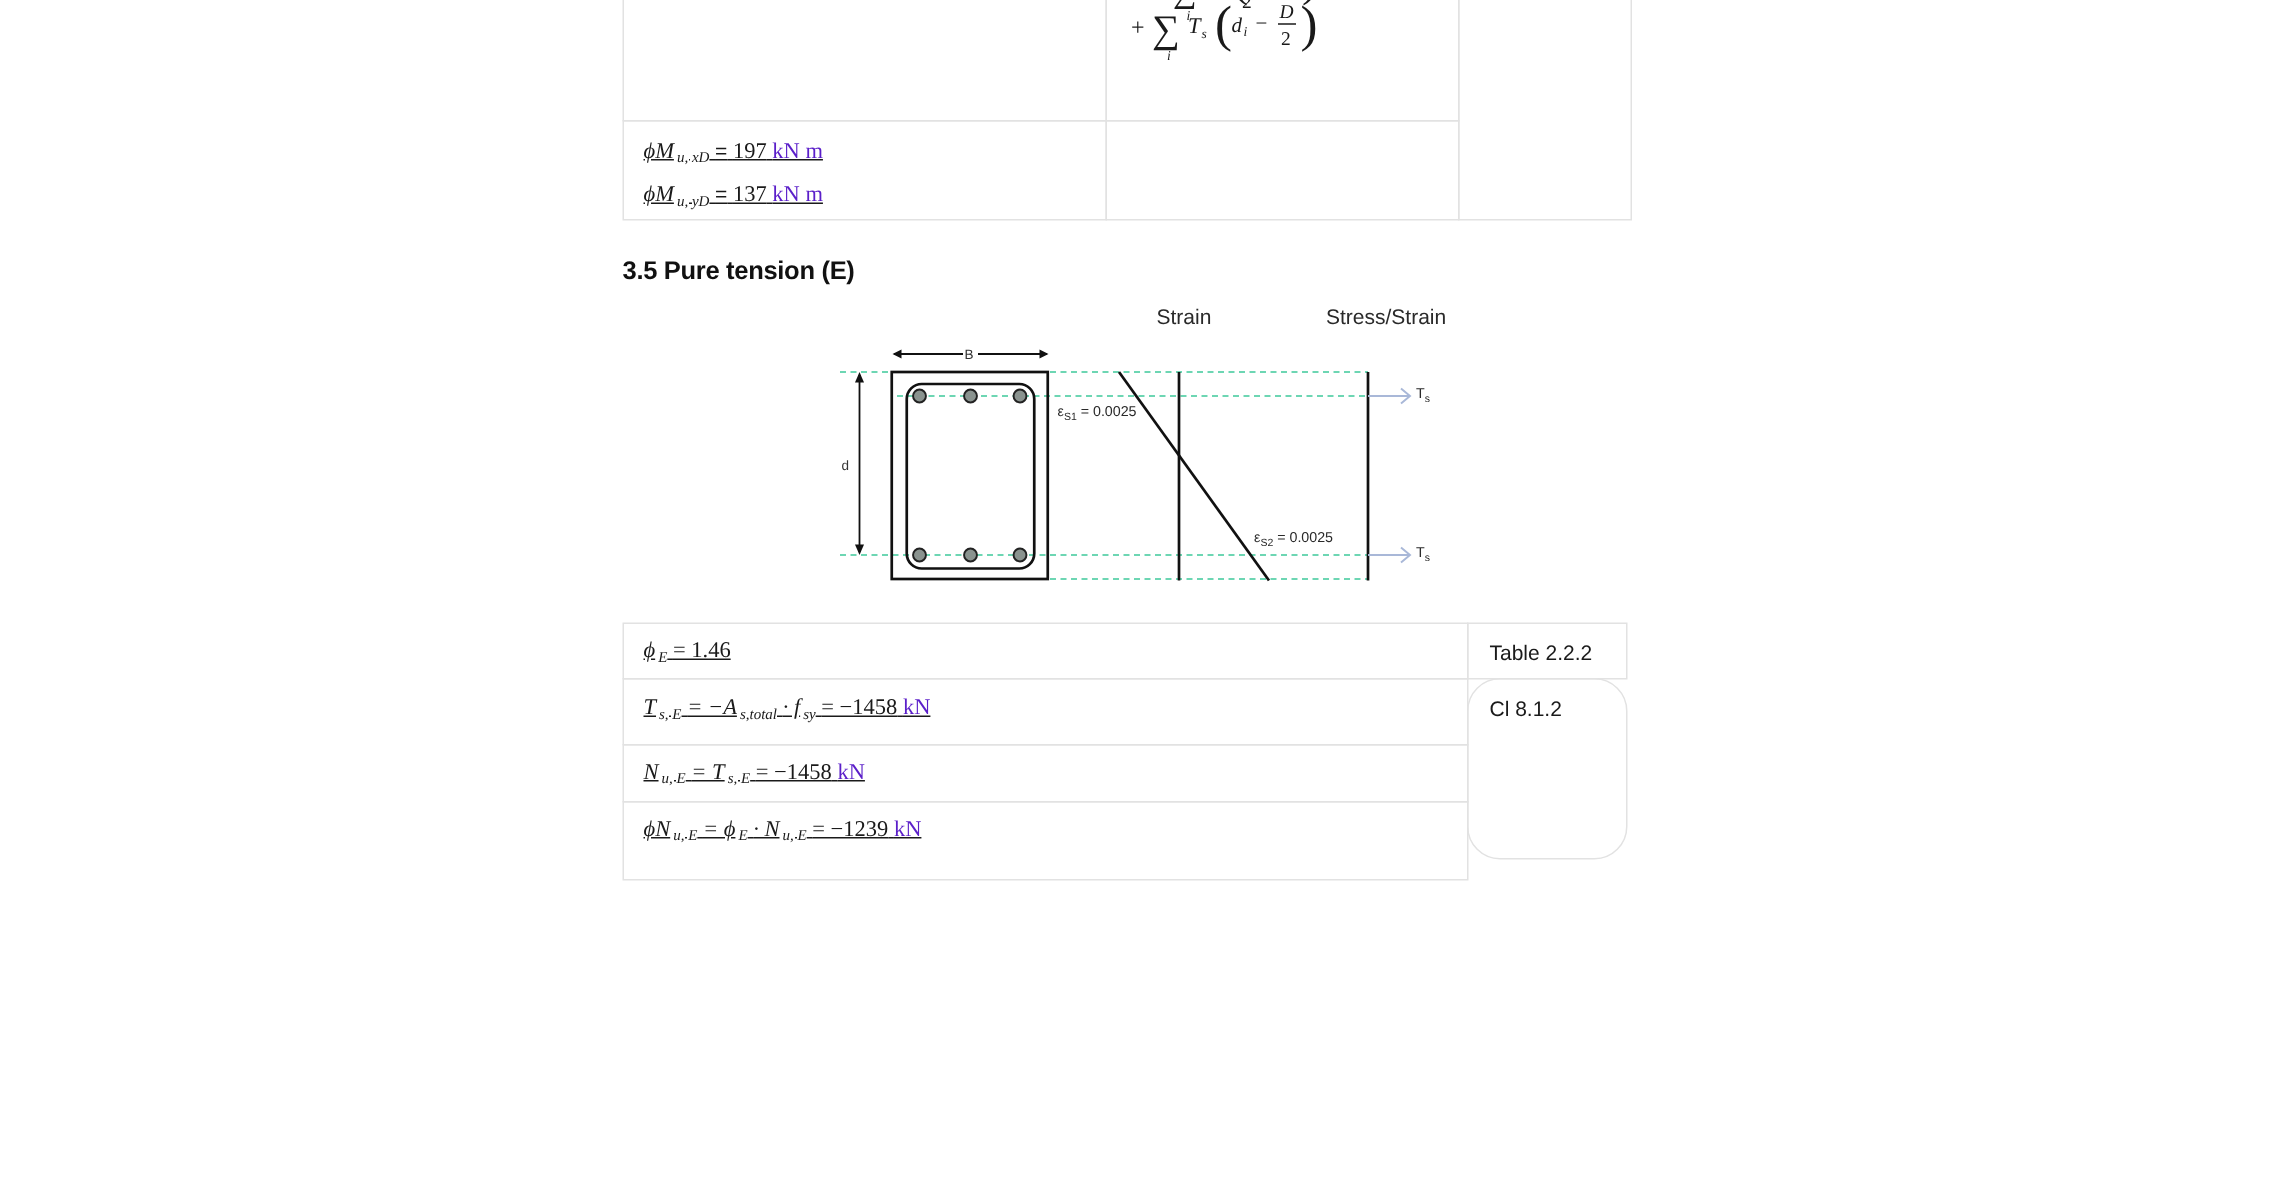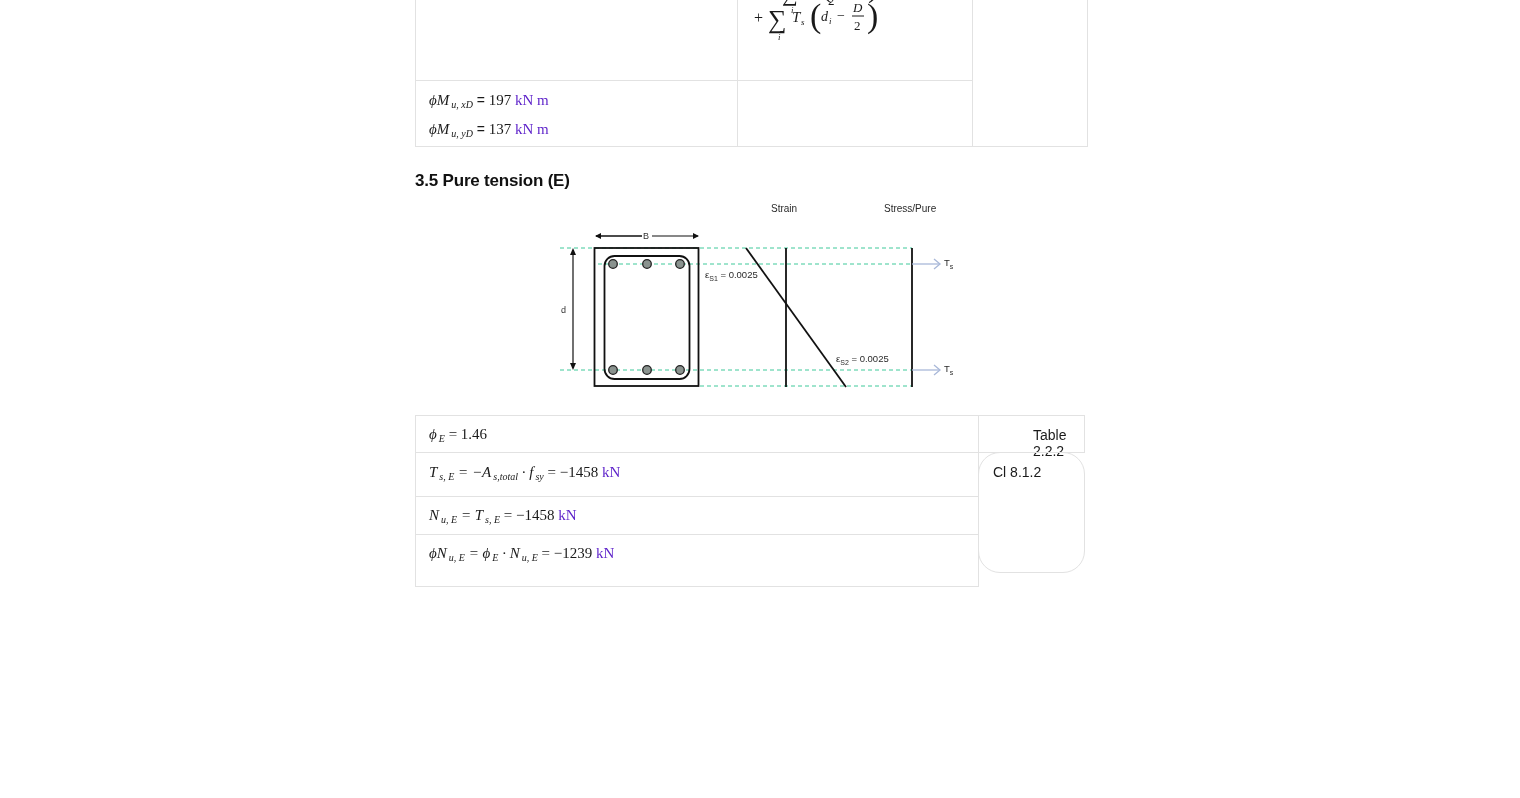--- a/index.html
+++ b/index.html
@@ -1,26 +1,26 @@
 <!DOCTYPE html>
 <html><head>
 <meta charset="utf-8">
 <style>
   html, body { margin: 0; padding: 0; background: #ffffff; }
   body { width: 1520px; height: 798px; position: relative; overflow: hidden; font-family: "Liberation Sans", sans-serif; color: #1a1a1a; }
   .abs { position: absolute; }
   .cell { position: absolute; border: 1px solid #e2e2e2; box-sizing: border-box; }
-  .math { font-family: "Liberation Serif", "DejaVu Serif", serif; font-size: 15px; color: #1a1a1a; white-space: nowrap; }
+  .math { font-family: "Liberation Serif", "DejaVu Serif", serif; font-size: 15px; color: #1a1a1a; white-space: nowrap; text-decoration: underline; }
   .math i { font-style: italic; }
   .math sub { font-size: 10px; font-style: italic; vertical-align: -3px; margin-left: 2px; }
   .unit { color: #5b1fc9; }
   .eq { font-family: "Liberation Sans", sans-serif; font-size: 14px; }
   .ref { font-family: "Liberation Sans", sans-serif; font-size: 14px; color: #1a1a1a; }
   h3 { margin: 0; font-family: "Liberation Sans", sans-serif; font-weight: 700; font-size: 17px; color: #111; letter-spacing: -0.2px; }
-  .diag-label { font-family: "Liberation Sans", sans-serif; font-size: 10px; color: #2a2a2a; }
+  .diag-label { font-family: "Liberation Sans", sans-serif; font-size: 14px; color: #2a2a2a; }
 </style>
 </head>
 <body>
 
 <div>
 
   <div class="cell" style="left:415px; top:-20px; width:323px; height:101px;"></div>
   <div class="cell" style="left:737px; top:-20px; width:236px; height:101px;">
 
     <svg width="160" height="80" style="position:absolute; left:12px; top:18px;">
@@ -62,21 +62,21 @@
       <span class="unit">kN m</span>
     </div>
   </div>
   <div class="cell" style="left:737px; top:80px; width:236px; height:67px;"></div>
 </div>
 
 <h3 class="abs" style="left:415px; top:171px;">3.5 Pure tension (E)</h3>
 
 <div class="abs" style="left:550px; top:198px; width:430px; height:200px;">
   <span class="abs diag-label" style="left:221px; top:5px;">Strain</span>
-  <span class="abs diag-label" style="left:334px; top:5px;">Stress/Pure</span>
+  <span class="abs diag-label" style="left:334px; top:5px;">Stress/Strain</span>
 
   <svg class="abs" style="left:0; top:0;" width="430" height="200">
     <defs>
       <marker id="arrBlk" markerWidth="8" markerHeight="8" refX="7" refY="4" orient="auto">
         <path d="M0,0 L8,4 L0,8 z" fill="#111"></path>
       </marker>
     </defs>
 
     <g stroke="#3ec99a" stroke-width="1" stroke-dasharray="4,3">
       <line x1="10" y1="50" x2="362" y2="50"></line>
@@ -145,21 +145,21 @@
 
 <div>
 
   <div class="cell" style="left:415px; top:415px; width:564px; height:38px;">
     <div class="math abs" style="left:13px; top:10px;">
       <i>ϕ</i><sub>E</sub>
       <span>= 1.46</span>
     </div>
   </div>
   <div class="cell" style="left:978px; top:415px; width:107px; height:38px;">
-    <span class="ref abs" style="left:14px; top:11px;margin-left:40px;">Table 2.2.2</span>
+    <span class="ref abs" style="left:14px; top:11px;">Table 2.2.2</span>
   </div>
 
   <div class="cell" style="left:415px; top:452px; width:564px; height:45px;">
     <div class="math abs" style="left:13px; top:11px;text-align:right;">
       <i>T</i><sub>s, E</sub>
       <i>= −A</i><sub>s,total</sub>
       <i>· f</i><sub>sy</sub>
       <span>= −1458</span>
       <span class="unit">kN</span>
     </div>

